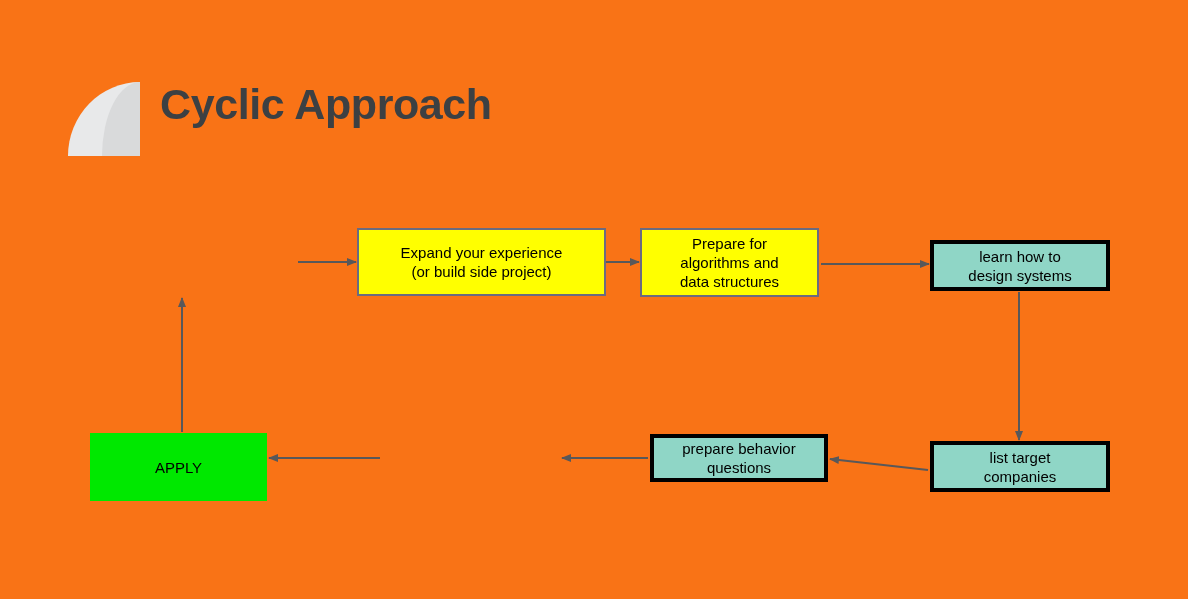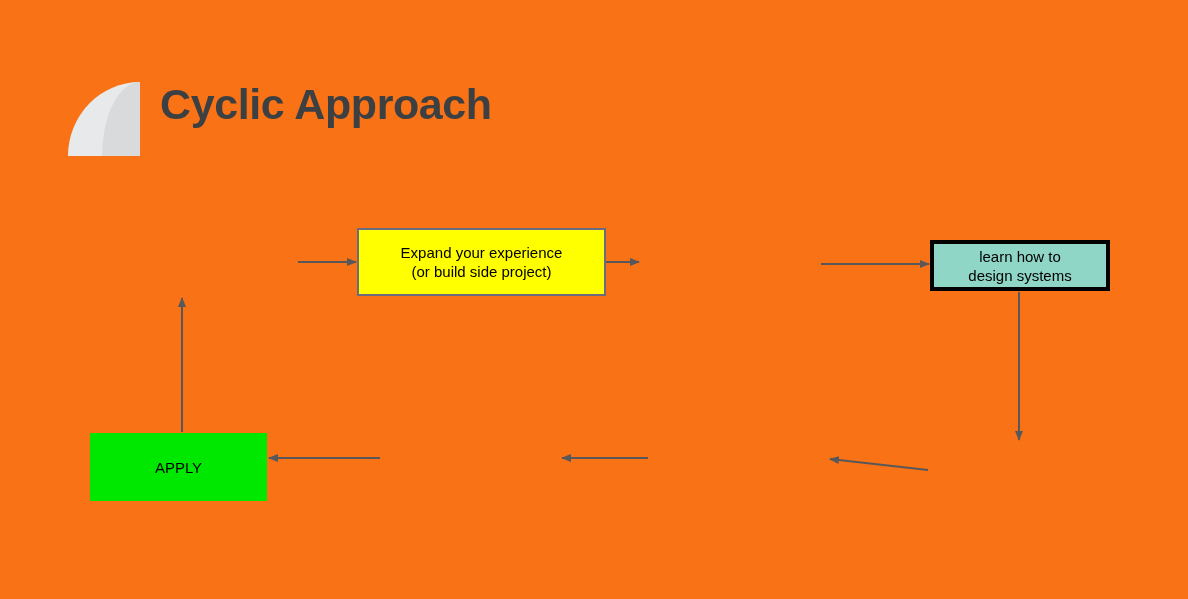--- a/index.html
+++ b/index.html
@@ -77,22 +77,29 @@
       <line x1="648" y1="458" x2="562" y2="458"></line>
       <line x1="380" y1="458" x2="269" y2="458"></line>
       <line x1="182" y1="432" x2="182" y2="298"></line>
     </g>
   </svg>
 
 
   <div class="node yellow" style="left:357px;top:228px;width:249px;height:68px;">Expand your experience
 (or build side project)</div>
 
+  <div class="node yellow" style="left:640px;top:228px;width:179px;height:69px;">Prepare for
+algorithms and
+data structures</div>
 
   <div class="node teal" style="left:930px;top:240px;width:180px;height:51px;">learn how to
 design systems</div>
 
+  <div class="node teal" style="left:930px;top:441px;width:180px;height:51px;">list target
+companies</div>
 
+  <div class="node teal" style="left:650px;top:434px;width:178px;height:48px;">prepare behavior
+questions</div>
 
 
   <div class="node green" style="left:90px;top:433px;width:177px;height:68px;">APPLY</div>
 
 </div>
 
 </body></html>

